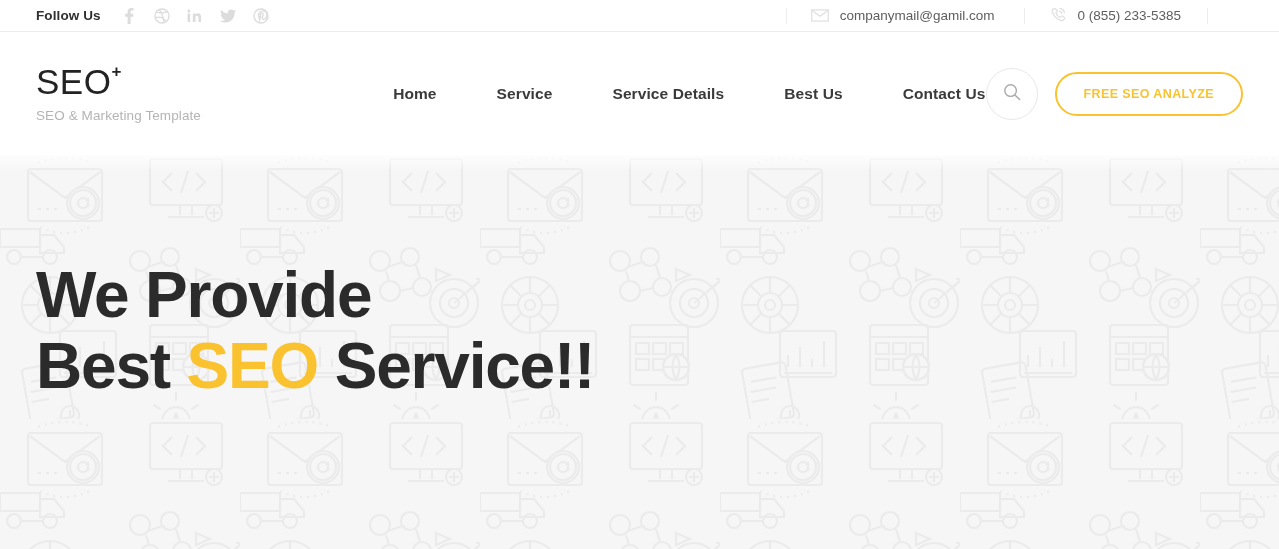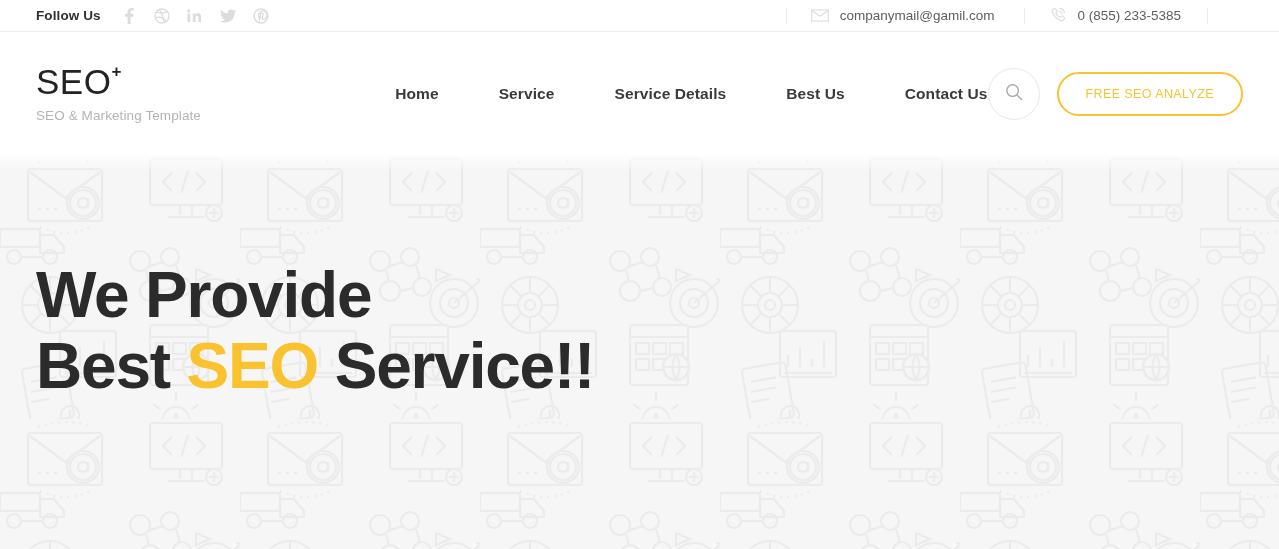--- a/index.html
+++ b/index.html
@@ -160,21 +160,21 @@
   }
 
   .cta-btn {
     height: 44px;
     padding: 0 27px;
     border: 2px solid #f9c22e;
     border-radius: 24px;
     background: #ffffff;
     color: #f9c22e;
     font-size: 12.5px;
-    font-weight: normal;
+    font-weight: bold;
     letter-spacing: 0.4px;
     display: flex;
     align-items: center;
     justify-content: center;
     cursor: pointer;
     white-space: nowrap;
   }
 
   
   .hero {

